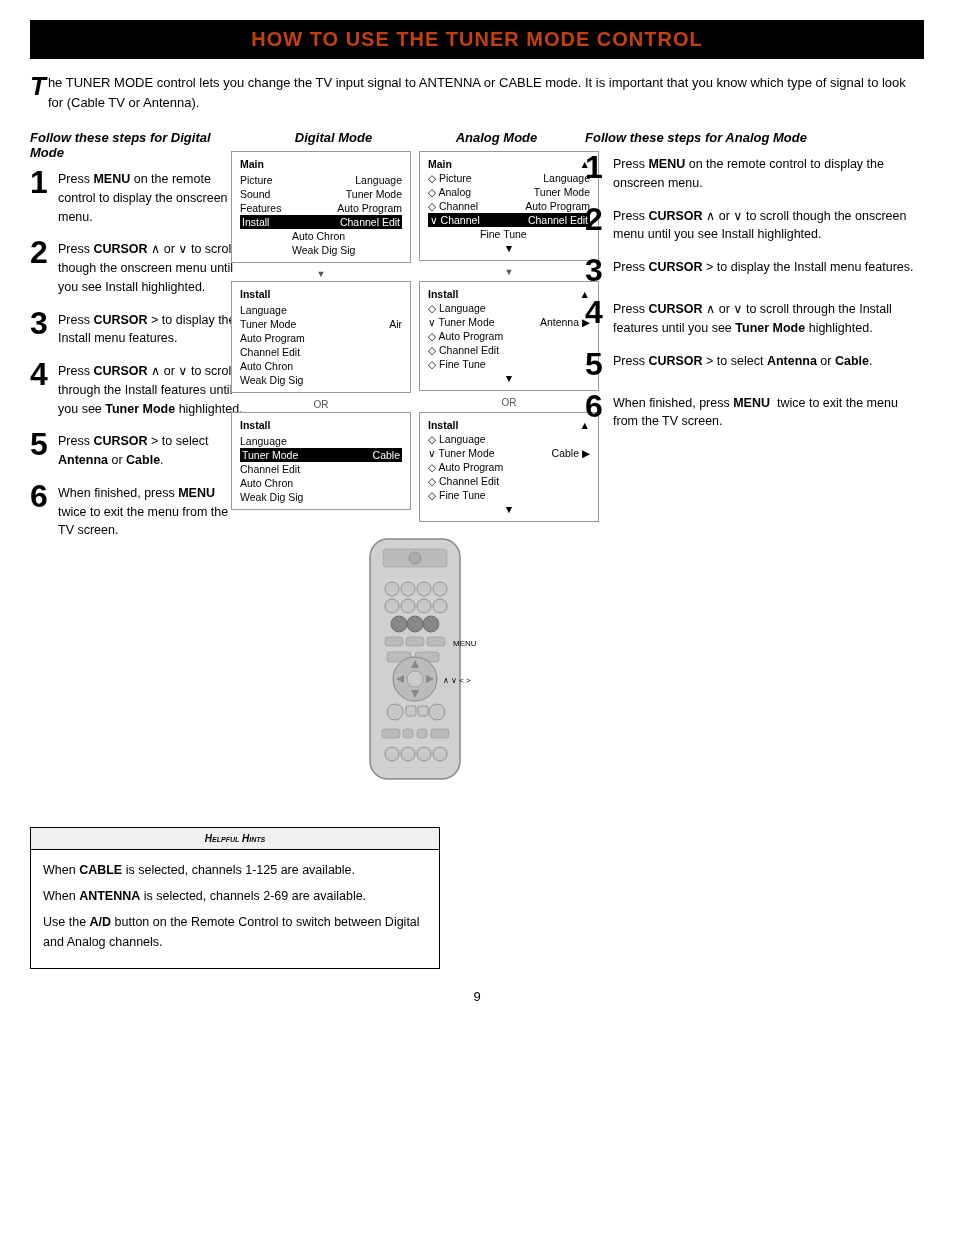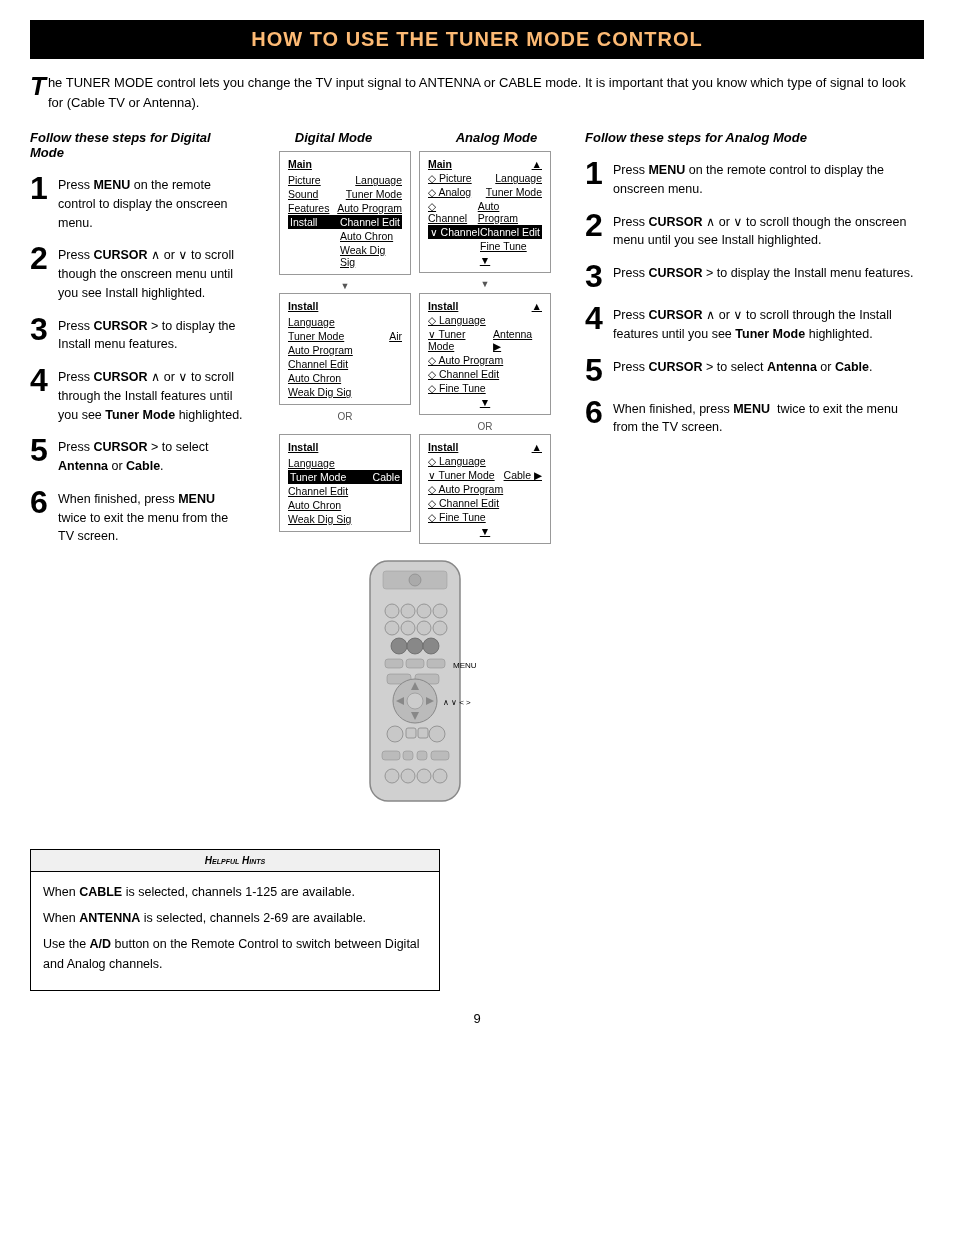--- a/index.html
+++ b/index.html
@@ -9,21 +9,21 @@
       background: #fff;
       font-family: Arial, sans-serif;
       font-size: 13px;
       color: #000;
       padding: 20px 30px;
     }
 
     
     .page-title {
       background: #000;
-      color: #fdba74;
+      color: #c2410c;
       text-align: center;
       font-size: 20px;
       font-weight: bold;
       padding: 8px 0;
       letter-spacing: 1px;
       margin-bottom: 14px;
     }
 
     
     .intro {
@@ -37,21 +37,21 @@
       font-style: italic;
       float: left;
       margin-right: 2px;
       line-height: 1;
     }
 
     .section-heading {
       font-style: italic;
       font-weight: bold;
       font-size: 13px;
-      margin-bottom: 12px;
+      margin-bottom: 6px;
     }
 
     .step {
       display: flex;
       gap: 6px;
       margin-bottom: 10px;
     }
     .step-num {
       font-size: 32px;
       font-weight: bold;
@@ -65,22 +65,21 @@
     }
     .step-text b { font-weight: bold; }
 
     
     .menu-box {
       border: 1px solid #999;
       padding: 5px 8px;
       font-size: 11px;
       background: #fff;
       margin-bottom: 6px;
-      width: 132px;
-      text-decoration: underline;
+      width: 180px;
     }
     .menu-row {
       display: flex;
       justify-content: space-between;
       padding: 1px 0;
       font-size: 10.5px;
     }
     .menu-row.highlight {
       background: #000;
       color: #fff;

